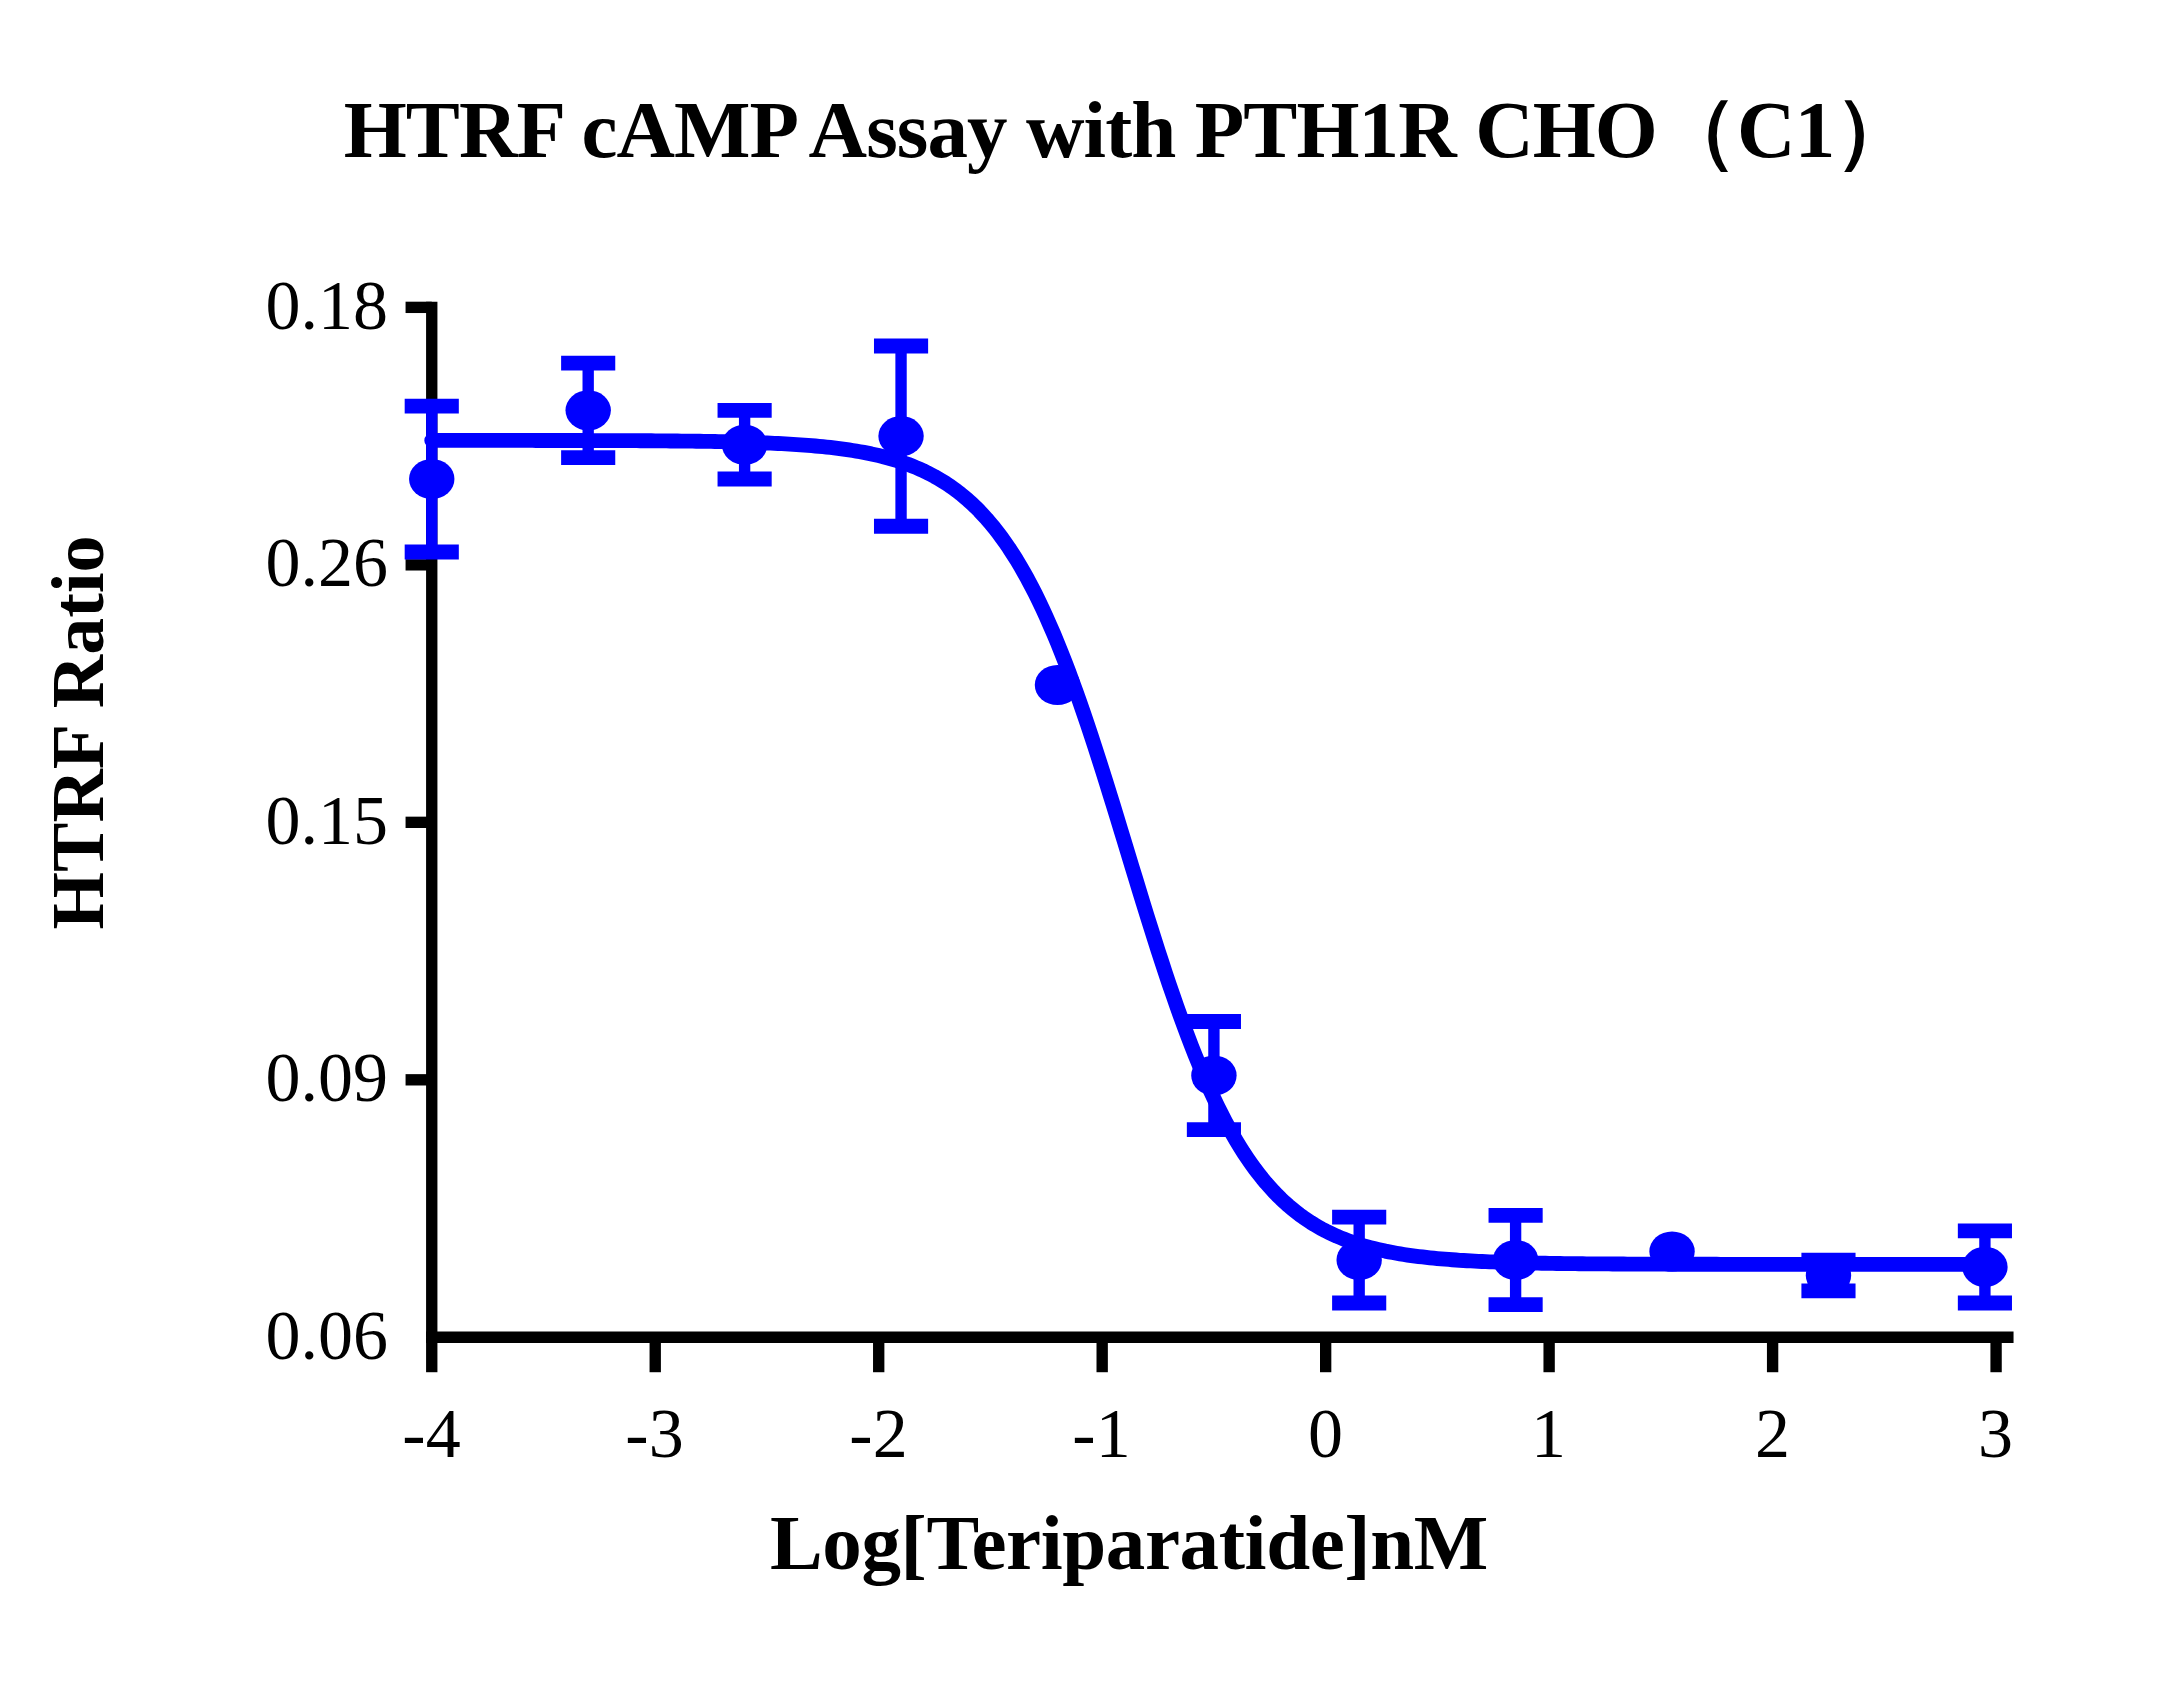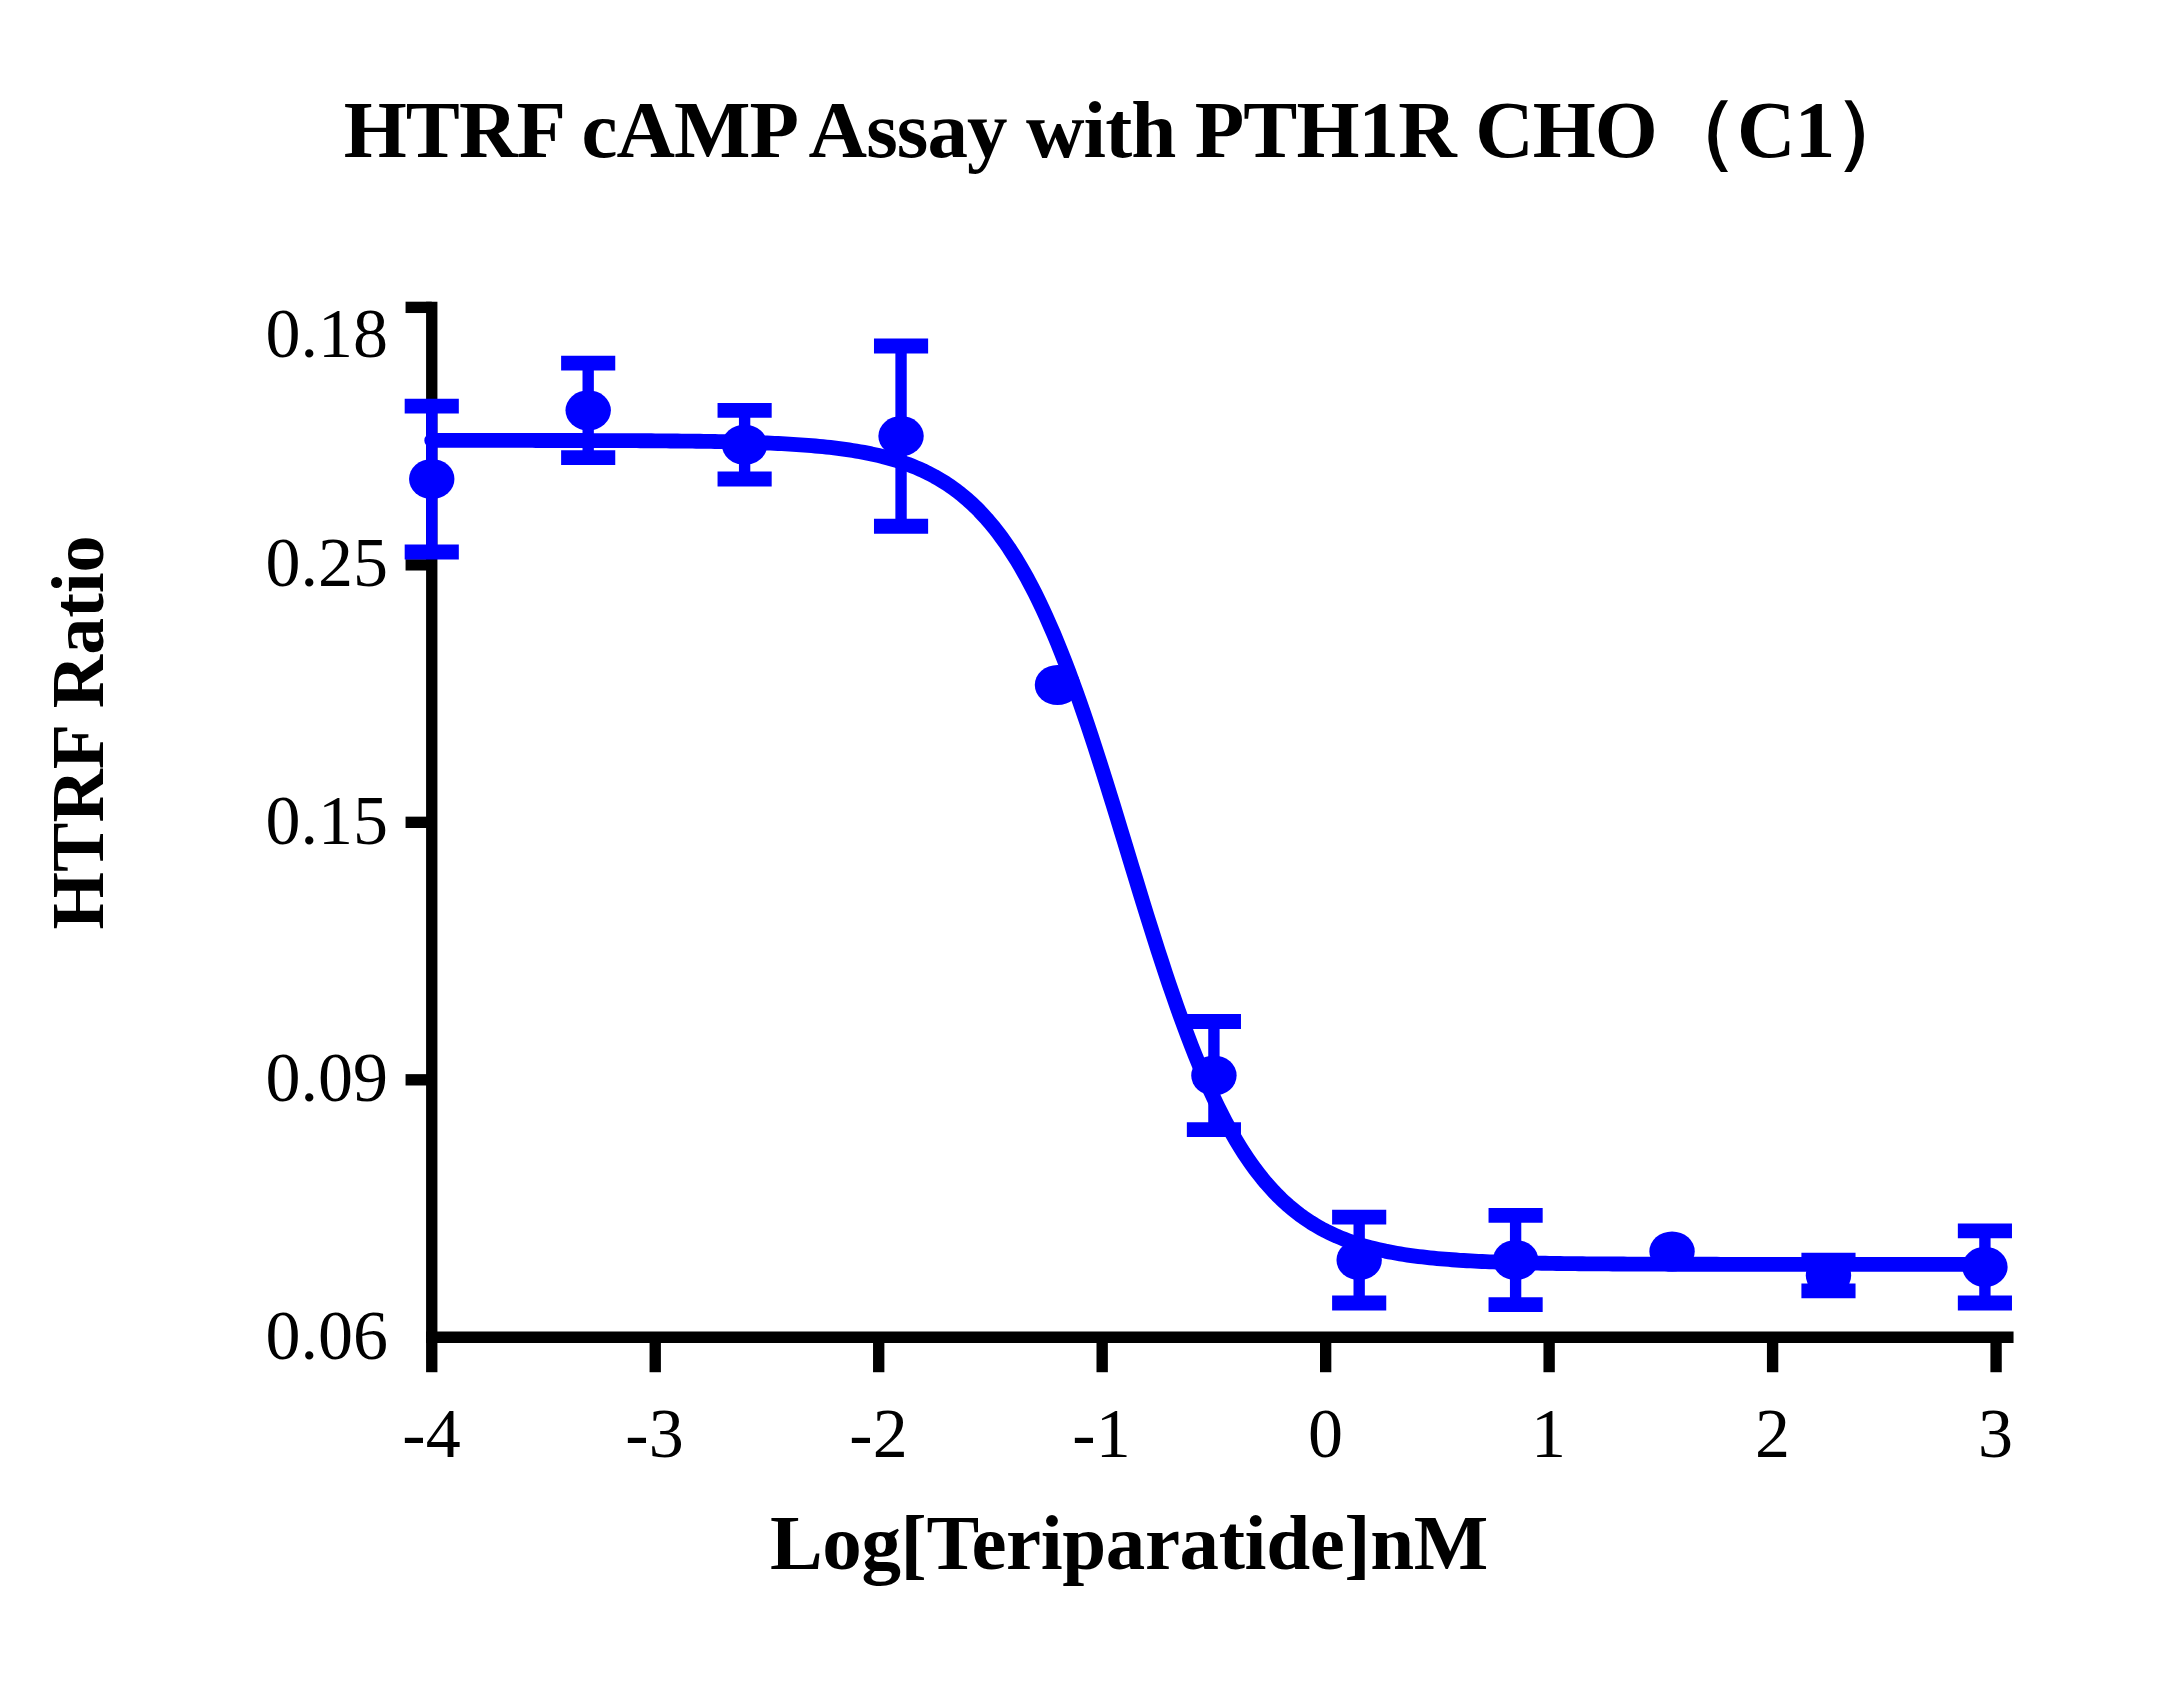--- a/index.html
+++ b/index.html
@@ -105,22 +105,22 @@
         <ellipse cx="2779.5" cy="2463.4208333333336" rx="52" ry="46" fill="#0000FF"></ellipse>
         <ellipse cx="3112.207142857143" cy="2886.075" rx="52" ry="46" fill="#0000FF"></ellipse>
         <ellipse cx="3470.5071428571428" cy="2886.075" rx="52" ry="46" fill="#0000FF"></ellipse>
         <ellipse cx="3828.807142857143" cy="2866.4166666666665" rx="52" ry="46" fill="#0000FF"></ellipse>
         <ellipse cx="4187.107142857143" cy="2921.46" rx="52" ry="46" fill="#0000FF"></ellipse>
         <ellipse cx="4545.407142857142" cy="2901.8016666666667" rx="52" ry="46" fill="#0000FF"></ellipse>
       </g>
   </svg>
 
   <div id="ytick-labels">
-      <div class="ytick-label" style="left: 82px; top: 266px; margin-top: 28px;">0.18</div>
-      <div class="ytick-label" style="left: 82px; top: 523px;">0.25</div>
+      <div class="ytick-label" style="left: 82px; top: 266px;">0.18</div>
+      <div class="ytick-label" style="left: 82px; top: 523px;">0.26</div>
       <div class="ytick-label" style="left: 82px; top: 781px;">0.15</div>
       <div class="ytick-label" style="left: 82px; top: 1038px;">0.09</div>
       <div class="ytick-label" style="left: 82px; top: 1296px;">0.06</div>
     </div>
   <div id="xtick-labels">
       <div class="xtick-label" style="left: 366px; top: 1394px;">-4</div>
       <div class="xtick-label" style="left: 589px; top: 1394px;">-3</div>
       <div class="xtick-label" style="left: 813px; top: 1394px;">-2</div>
       <div class="xtick-label" style="left: 1036px; top: 1394px;">-1</div>
       <div class="xtick-label" style="left: 1260px; top: 1394px;">0</div>

